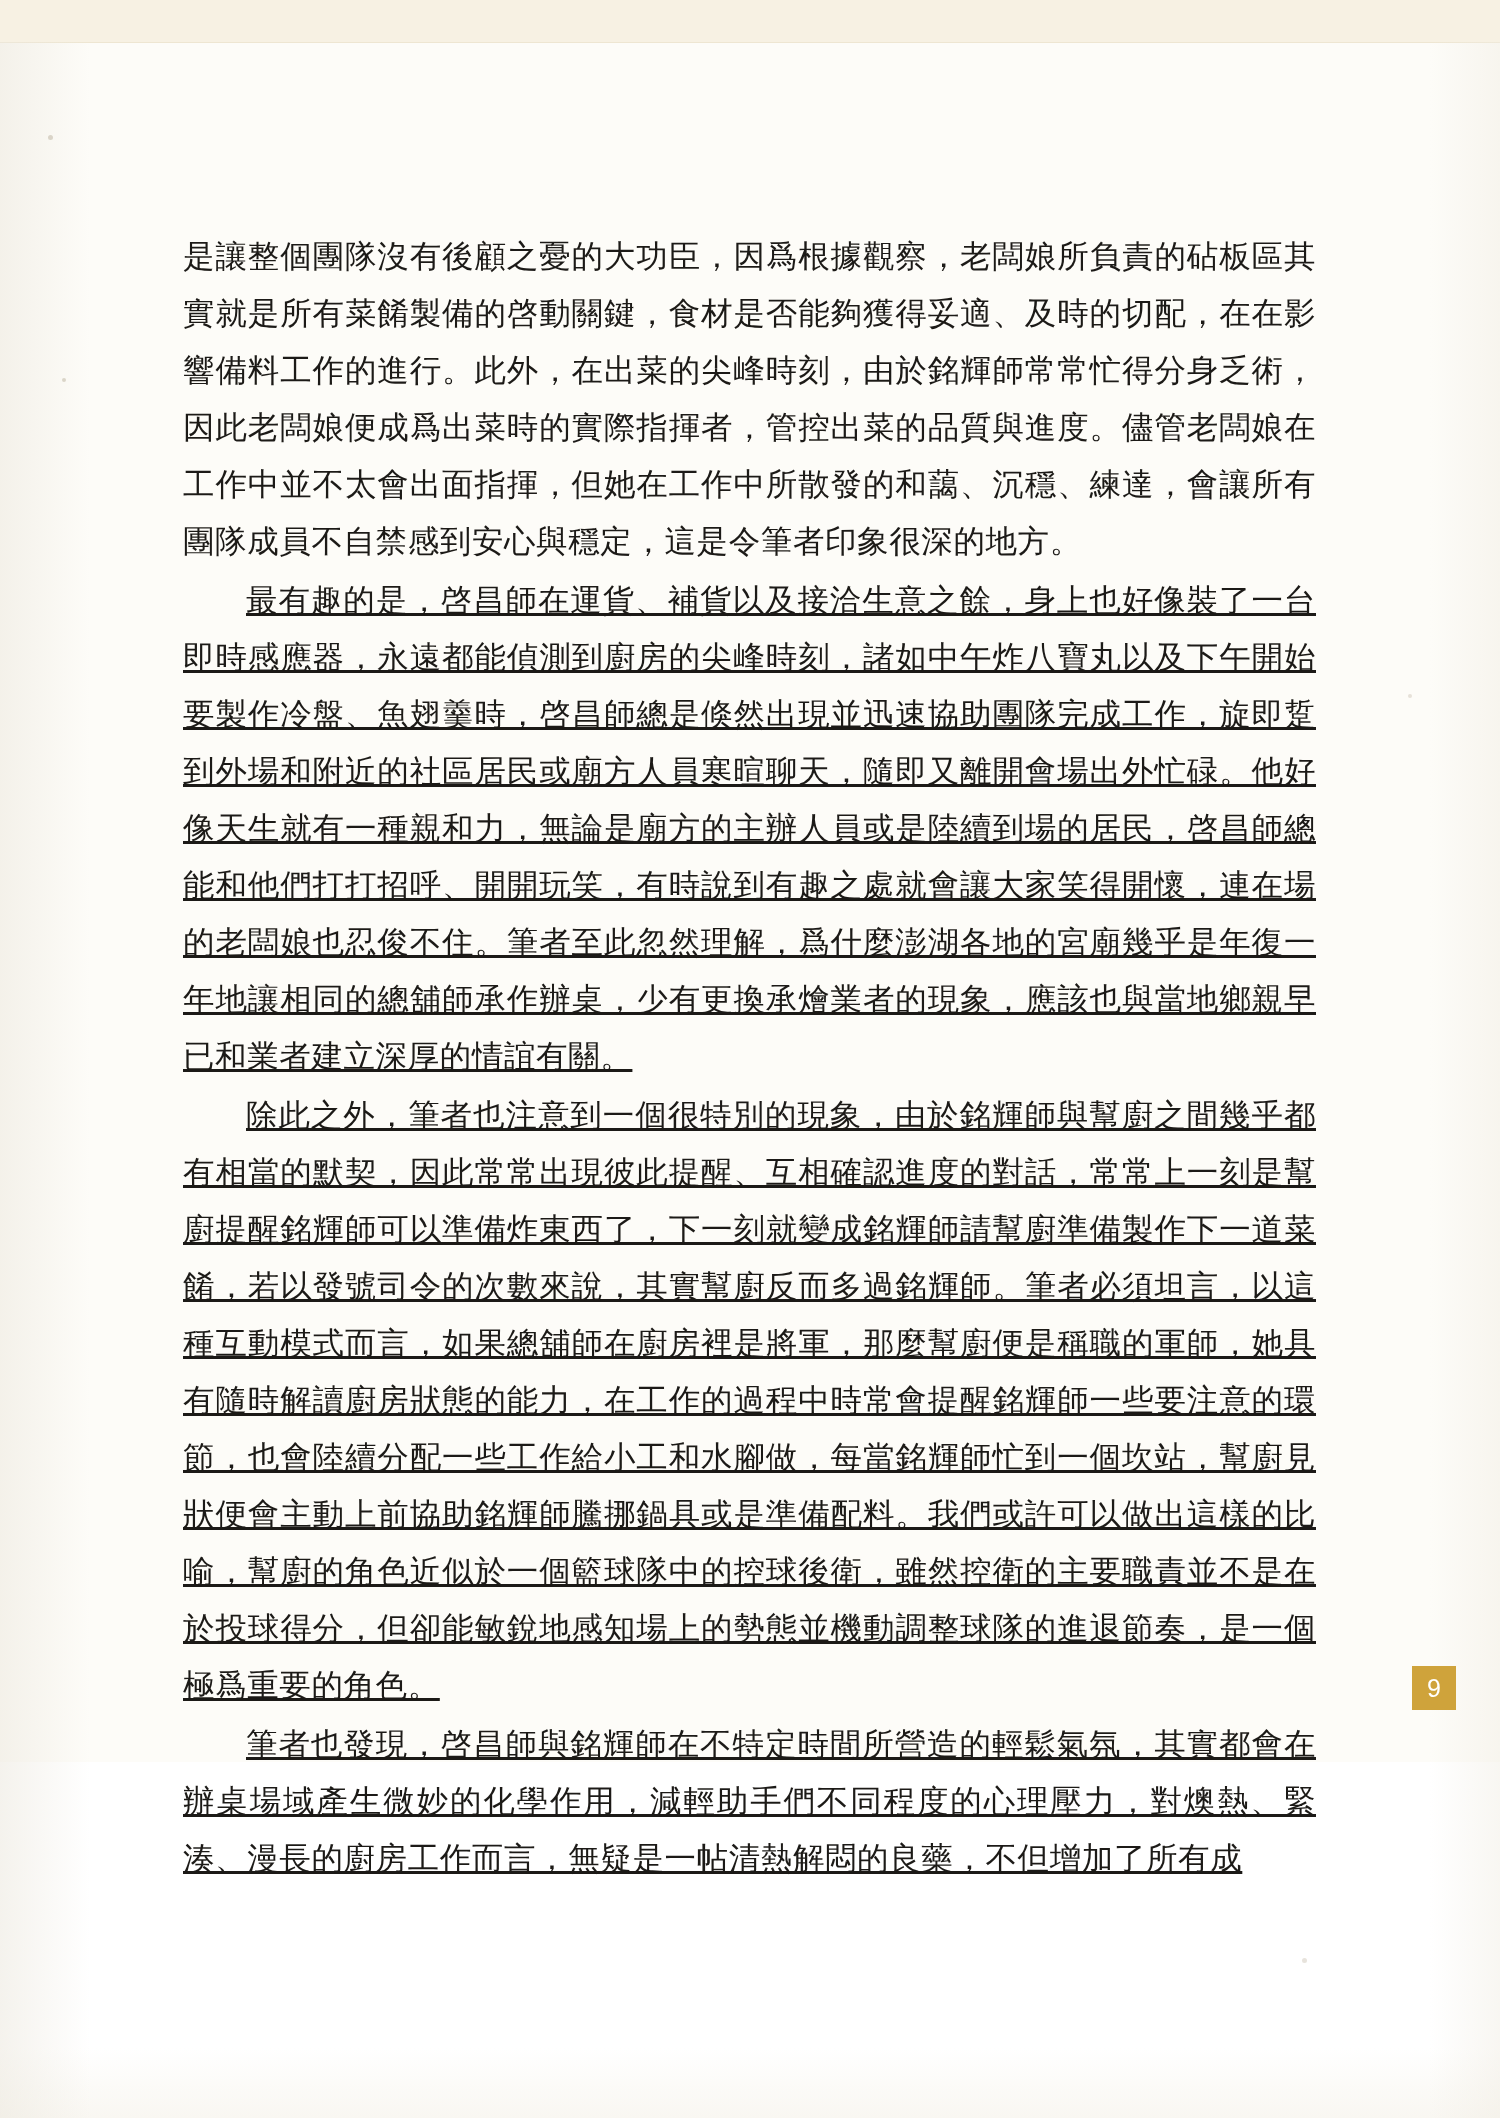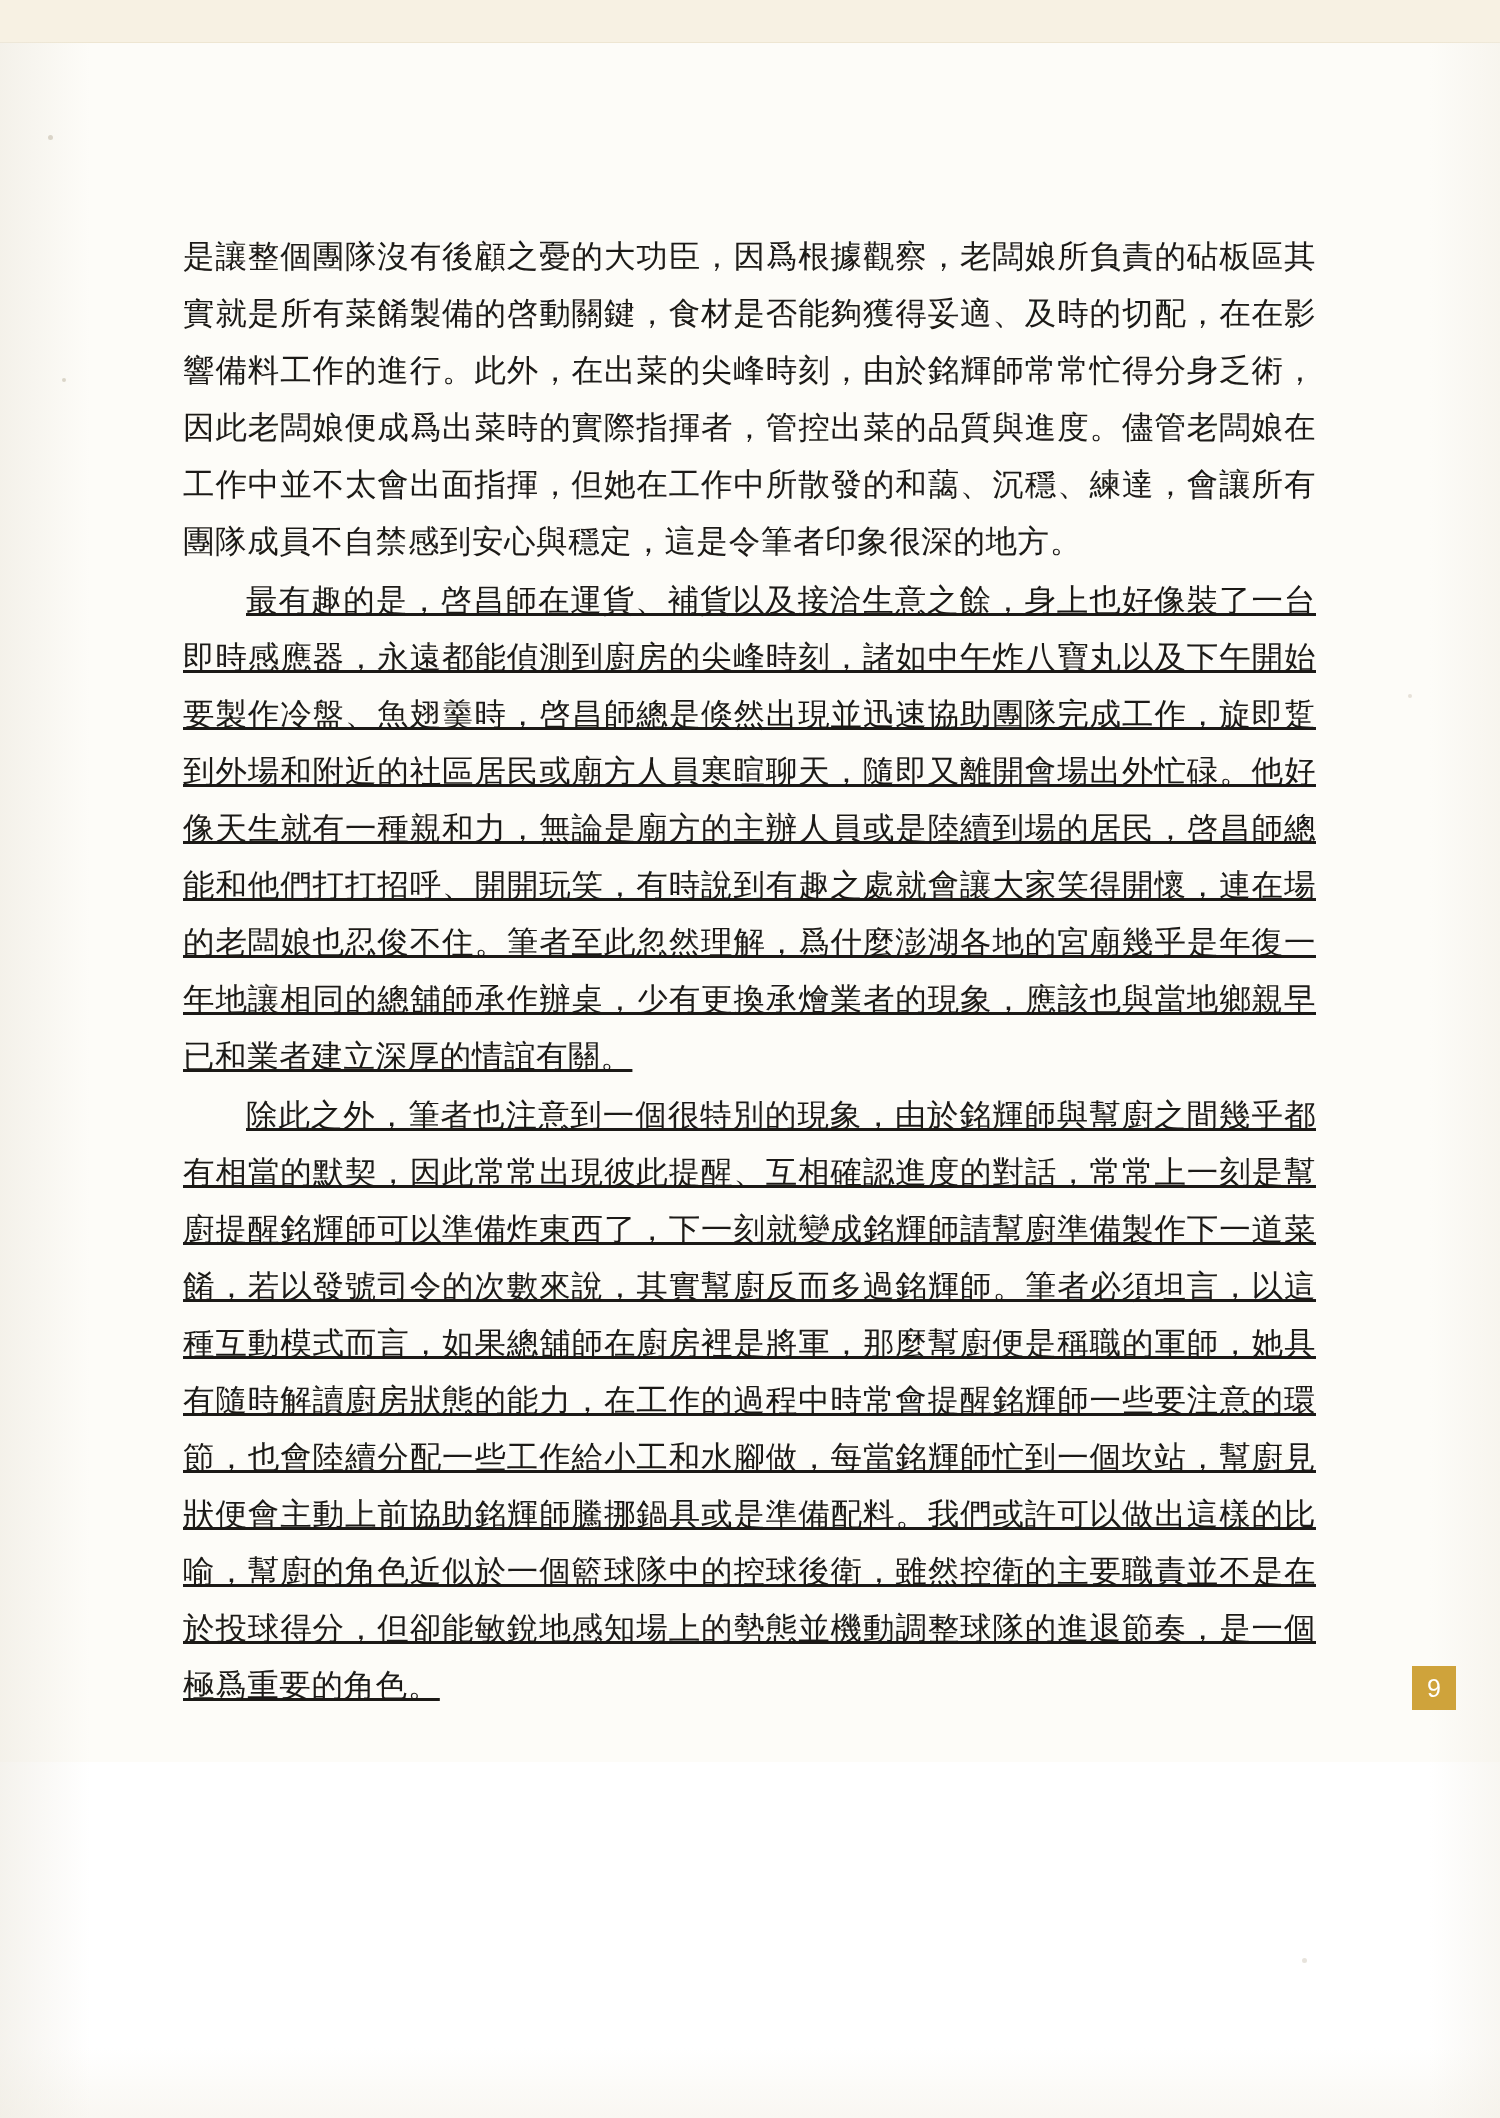--- a/index.html
+++ b/index.html
@@ -102,17 +102,18 @@
 
   <div class="speck" style="left:48px; top:135px; width:5px; height:5px;"></div>
   <div class="speck" style="left:62px; top:378px; width:4px; height:4px;"></div>
   <div class="speck" style="left:1408px; top:694px; width:4px; height:4px; opacity:0.5;"></div>
   <div class="speck" style="left:1302px; top:1958px; width:5px; height:5px; opacity:0.5;"></div>
 
   <div class="text-column">
     <p class="para">是讓整個團隊沒有後顧之憂的大功臣，因爲根據觀察，老闆娘所負責的砧板區其實就是所有菜餚製備的啓動關鍵，食材是否能夠獲得妥適、及時的切配，在在影響備料工作的進行。此外，在出菜的尖峰時刻，由於銘輝師常常忙得分身乏術，因此老闆娘便成爲出菜時的實際指揮者，管控出菜的品質與進度。儘管老闆娘在工作中並不太會出面指揮，但她在工作中所散發的和藹、沉穩、練達，會讓所有團隊成員不自禁感到安心與穩定，這是令筆者印象很深的地方。</p>
     <p class="para indent">最有趣的是，啓昌師在運貨、補貨以及接洽生意之餘，身上也好像裝了一台即時感應器，永遠都能偵測到廚房的尖峰時刻，諸如中午炸八寶丸以及下午開始要製作冷盤、魚翅羹時，啓昌師總是倏然出現並迅速協助團隊完成工作，旋即踅到外場和附近的社區居民或廟方人員寒暄聊天，隨即又離開會場出外忙碌。他好像天生就有一種親和力，無論是廟方的主辦人員或是陸續到場的居民，啓昌師總能和他們打打招呼、開開玩笑，有時說到有趣之處就會讓大家笑得開懷，連在場的老闆娘也忍俊不住。筆者至此忽然理解，爲什麼澎湖各地的宮廟幾乎是年復一年地讓相同的總舖師承作辦桌，少有更換承燴業者的現象，應該也與當地鄉親早已和業者建立深厚的情誼有關。</p>
     <p class="para indent">除此之外，筆者也注意到一個很特別的現象，由於銘輝師與幫廚之間幾乎都有相當的默契，因此常常出現彼此提醒、互相確認進度的對話，常常上一刻是幫廚提醒銘輝師可以準備炸東西了，下一刻就變成銘輝師請幫廚準備製作下一道菜餚，若以發號司令的次數來說，其實幫廚反而多過銘輝師。筆者必須坦言，以這種互動模式而言，如果總舖師在廚房裡是將軍，那麼幫廚便是稱職的軍師，她具有隨時解讀廚房狀態的能力，在工作的過程中時常會提醒銘輝師一些要注意的環節，也會陸續分配一些工作給小工和水腳做，每當銘輝師忙到一個坎站，幫廚見狀便會主動上前協助銘輝師騰挪鍋具或是準備配料。我們或許可以做出這樣的比喻，幫廚的角色近似於一個籃球隊中的控球後衛，雖然控衛的主要職責並不是在於投球得分，但卻能敏銳地感知場上的勢態並機動調整球隊的進退節奏，是一個極爲重要的角色。</p>
+    <p class="para indent">筆者也發現，啓昌師與銘輝師在不特定時間所營造的輕鬆氣氛，其實都會在辦桌場域產生微妙的化學作用，減輕助手們不同程度的心理壓力，對燠熱、緊湊、漫長的廚房工作而言，無疑是一帖清熱解悶的良藥，不但增加了所有成</p>
   </div>
 
   <div class="page-number">9</div>
 
 </div>
 
 </body></html>

